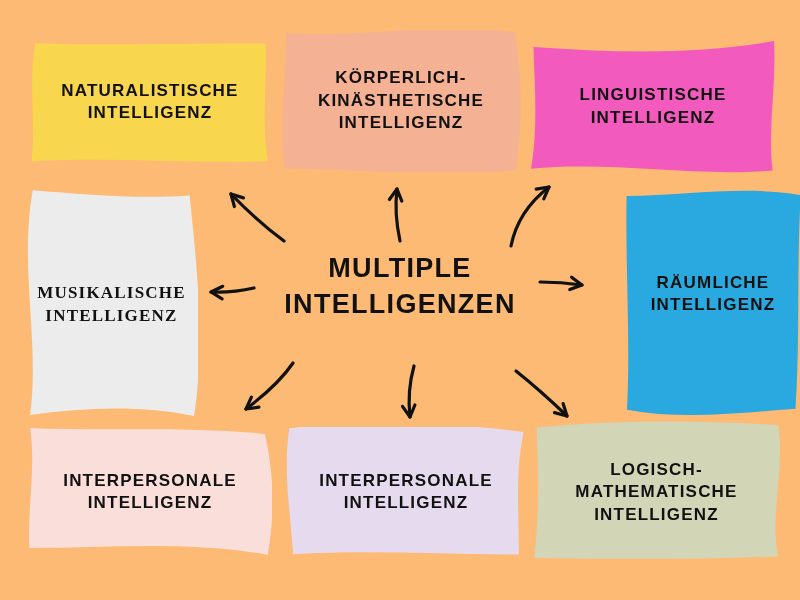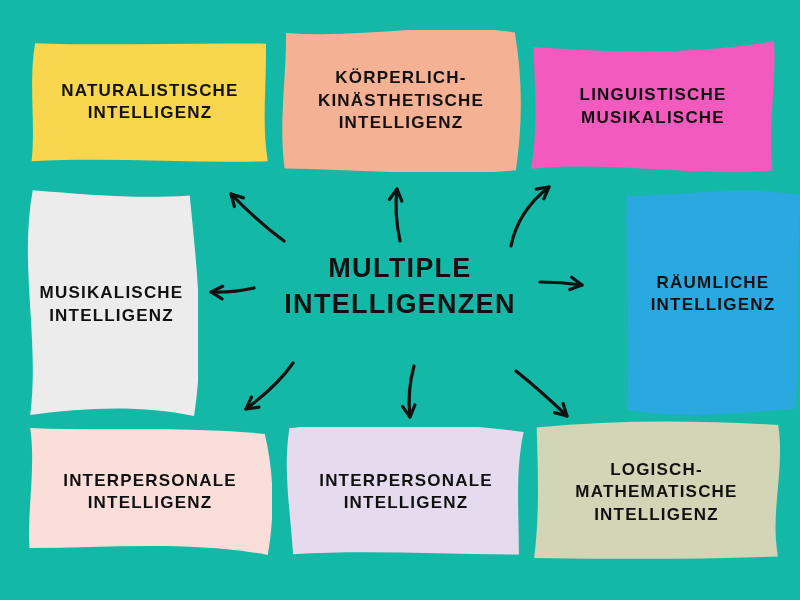--- a/index.html
+++ b/index.html
@@ -8,21 +8,21 @@
     width: 800px;
     height: 600px;
     background: #fdfdfd;
     font-family: "Liberation Sans", sans-serif;
     overflow: hidden;
   }
   #canvas {
     position: relative;
     width: 800px;
     height: 600px;
-    background: #14b8a6;
+    background: #fdba74;
   }
   .node {
     position: absolute;
     display: flex;
     align-items: center;
     justify-content: center;
   }
   .node svg.blob {
     position: absolute;
     inset: 0;
@@ -129,24 +129,24 @@
     <div class="node-label">KÖRPERLICH-
 KINÄSTHETISCHE
 INTELLIGENZ</div>
   </div>
 
   <div class="node" style="left:528px; top:40px; width:250px; height:133px;">
     <svg class="blob" viewBox="0 0 250 133">
       <path fill="#F35ABE" d="M 5.4 6.9 C 85.8 12.5, 166.1 15.1, 246.0 1.1 C 248.7 44.3, 239.4 87.4, 244.6 130.6 C 164.0 137.0, 83.7 121.0, 3.1 128.7 C 10.0 88.2, 6.8 47.6, 5.4 6.9 Z"></path>
     </svg>
     <div class="node-label">LINGUISTISCHE
-MUSIKALISCHE</div>
+INTELLIGENZ</div>
   </div>
 
-  <div class="node" style="left:25px; top:188px; width:173px; height:233px;">
+  <div class="node" style="left:25px; top:188px; width:173px; height:233px;font-family:Liberation Serif, serif;">
     <svg class="blob" viewBox="0 0 173 233">
       <path fill="#ECECEC" d="M 7.7 2.3 C 59.9 6.3, 112.2 11.4, 164.7 7.4 C 172.0 80.8, 180.3 154.2, 169.1 228.0 C 114.5 216.8, 59.9 219.6, 5.2 227.0 C 14.7 152.2, -5.9 77.0, 7.7 2.3 Z"></path>
     </svg>
     <div class="node-label">MUSIKALISCHE
 INTELLIGENZ</div>
   </div>
 
   <div class="node lift" style="left:622px; top:188px; width:182px; height:228px;">
     <svg class="blob" viewBox="0 0 182 228">
       <path fill="#2AA8E0" d="M 4.6 8.0 C 62.6 7.9, 120.6 -2.8, 178.7 7.0 C 174.5 78.2, 178.2 149.6, 173.5 220.8 C 117.4 224.8, 61.2 232.1, 5.0 221.7 C 8.6 150.4, 3.2 79.2, 4.6 8.0 Z"></path>

